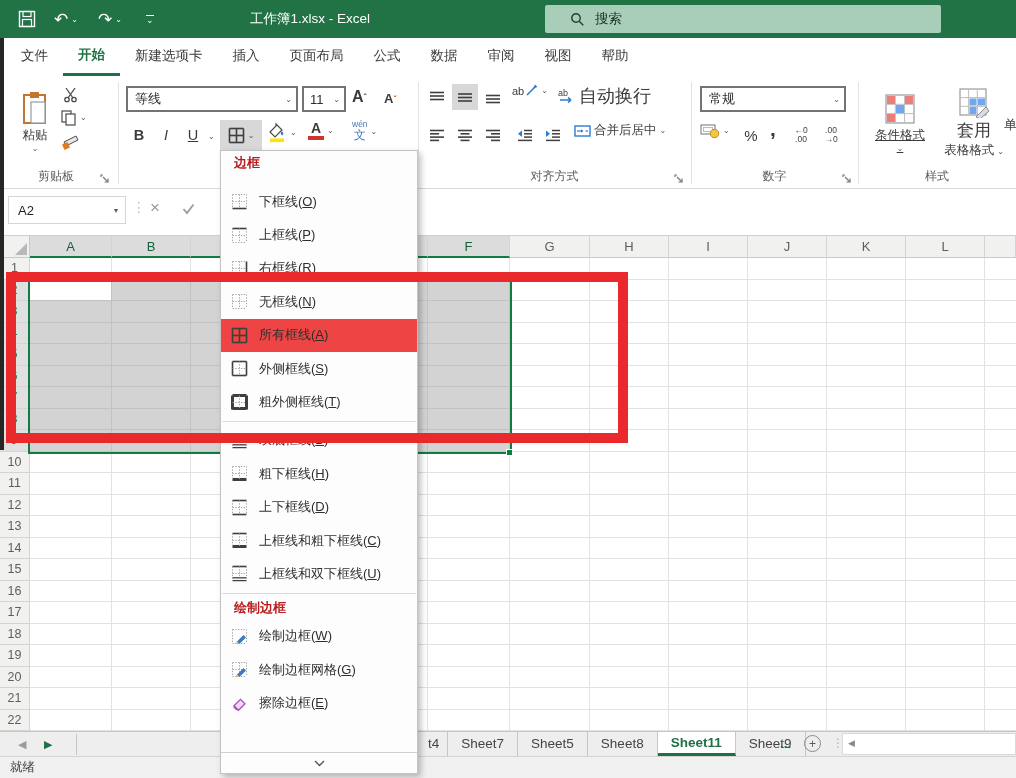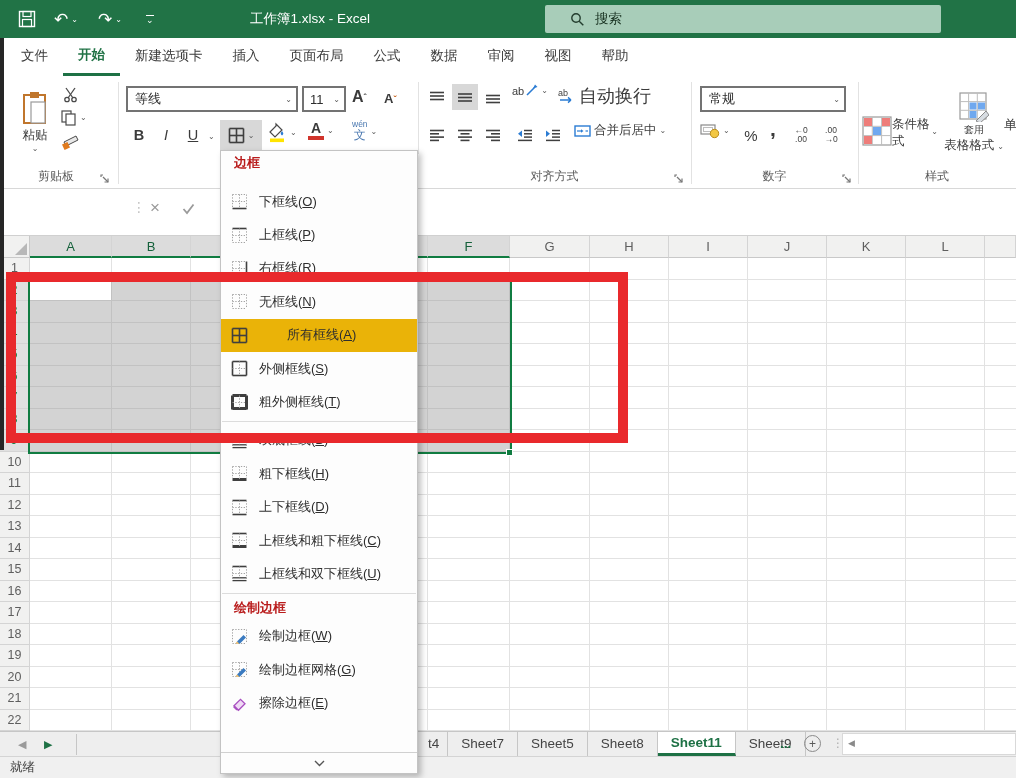--- a/index.html
+++ b/index.html
@@ -31,21 +31,21 @@
   
   #colheaders .colh{position:absolute;top:0;height:22px;background:#f1f1f0;border-right:1px solid #d4d4d4;border-bottom:1px solid #c9c9c9;box-sizing:border-box;text-align:center;line-height:21px;font-size:13px;color:#5e5e5e;}
   #colheaders .colh.selh{background:#dcdcdc;color:#15613b;border-bottom:2px solid #107c41;}
   .rowh{position:absolute;left:0;width:30px;background:#f1f1f0;border-right:1px solid #d4d4d4;border-bottom:1px solid #d4d4d4;box-sizing:border-box;text-align:center;font-size:12.5px;color:#5e5e5e;}
   .rowh.selr{background:#e0e0e0;color:#107c41;border-right:2px solid #107c41;}
   .gl{position:absolute;background:#e2e2e2;}
   
   #bordermenu{position:absolute;left:220px;top:150px;width:198px;height:624px;background:#fdfdfd;border:1px solid #c3c3c3;box-shadow:3px 3px 6px rgba(0,0,0,.25);box-sizing:border-box;z-index:30;}
   .menu-header{height:24px;line-height:24px;padding-left:13px;font-size:13px;font-weight:bold;color:#b91c1c;}
   .mitem{height:33.4px;display:flex;align-items:center;padding-left:10px;font-size:13px;color:#2e2e2e;white-space:nowrap;}
-  .mitem.hl{background:#eab308;gap:28px;}
+  .mitem.hl{background:#ef4444;}
   .mitem .mic{width:17px;height:17px;margin-right:11px;flex:0 0 17px;}
   .msep{height:1px;background:#dcdcdc;margin:2px 1px;}
   #menu-scroll{position:absolute;left:0;bottom:0;width:100%;height:20px;border-top:1px solid #d0d0d0;background:#fdfdfd;display:flex;align-items:center;justify-content:center;}
   
   #sheetbar{position:absolute;left:0;top:731px;width:1016px;height:25px;background:#eeeeee;border-top:1px solid #c6c6c6;box-sizing:border-box;font-size:13.5px;color:#444;}
   .stab{height:24px;line-height:24px;padding:0 13px;border-right:1px solid #c6c6c6;background:#eeeeee;}
   .stab.active{background:#fff;color:#1e7145;font-weight:bold;border-bottom:3px solid #1e7145;box-sizing:border-box;line-height:21px;}
   #statusbar{position:absolute;left:0;top:756px;width:1016px;height:22px;background:#f0f0f0;border-top:1px solid #d4d4d4;box-sizing:border-box;font-size:12.5px;color:#3a3a3a;line-height:21px;}
   
   #redrect{position:absolute;left:6px;top:272px;width:622px;height:171px;border:10px solid #e9292c;box-sizing:border-box;z-index:50;}
@@ -321,21 +321,21 @@
           <span style="display:block;">→0</span>
         </span>
       </span>
     <div class="glabel" style="left:691px;width:167px;">数字</div>
     <span class="launcher" style="left:842px;top:94px;"><svg width="10" height="10" viewBox="0 0 10 10">
           <polyline points="1,3 1,1 3,1" fill="none" stroke="#777" stroke-width="1.2"></polyline>
           <line x1="3" y1="3" x2="8" y2="8" stroke="#777" stroke-width="1.2"></line>
           <polyline points="8,4.5 8,8 4.5,8" fill="none" stroke="#777" stroke-width="1.2"></polyline>
         </svg></span>
 
-    <div class="rbtn" style="left:862px;top:12px;width:76px;height:86px;flex-direction:row;">
+    <div class="rbtn" style="left:862px;top:4px;width:76px;height:86px;flex-direction:column;text-decoration:underline;">
       <span class="ic"><svg width="30" height="30" viewBox="0 0 30 30">
             <rect x="1" y="1" width="28" height="28" fill="#fff" stroke="#9a9a9a" stroke-width="1.2"></rect>
             <line x1="10.3" y1="1" x2="10.3" y2="29" stroke="#bdbdbd"></line>
             <line x1="19.6" y1="1" x2="19.6" y2="29" stroke="#bdbdbd"></line>
             <line x1="1" y1="10.3" x2="29" y2="10.3" stroke="#bdbdbd"></line>
             <line x1="1" y1="19.6" x2="29" y2="19.6" stroke="#bdbdbd"></line>
             <rect x="2" y="2" width="8" height="8" fill="#ee7d7a"></rect>
             <rect x="20" y="2" width="8" height="8" fill="#ee7d7a"></rect>
             <rect x="11" y="11" width="8" height="8" fill="#6fa8ef"></rect>
             <rect x="2" y="20" width="8" height="8" fill="#ee7d7a"></rect>
@@ -348,30 +348,34 @@
             <rect x="1" y="1" width="26" height="26" fill="#fff" stroke="#9a9a9a" stroke-width="1.2"></rect>
             <line x1="9.6" y1="1" x2="9.6" y2="27" stroke="#bdbdbd"></line>
             <line x1="18.3" y1="1" x2="18.3" y2="27" stroke="#bdbdbd"></line>
             <line x1="1" y1="9.6" x2="27" y2="9.6" stroke="#bdbdbd"></line>
             <line x1="1" y1="18.3" x2="27" y2="18.3" stroke="#bdbdbd"></line>
             <rect x="10.5" y="10.5" width="7" height="7" fill="#6fa8ef"></rect>
             <rect x="19" y="10.5" width="7" height="7" fill="#6fa8ef"></rect>
             <rect x="10.5" y="19" width="7" height="7" fill="#6fa8ef"></rect>
             <polygon points="17,29 27,19 30,23 21,31" fill="#d8dde2" stroke="#8a8a8a" stroke-width="1"></polygon>
           </svg></span>
-      <span style="font-size:10px;margin-top:1px;">套用</span>
+      <span style="font-size:17px;margin-top:1px;">套用</span>
       <span style="font-size:12.5px;"><span>表格格式</span><span class="tinydd">⌄</span></span>
     </div>
     <span class="rbtn" style="left:1004px;top:40px;font-size:13px;">
         <span>单</span>
       </span>
     <div class="glabel" style="left:858px;width:158px;">样式</div>
   </div>
 
   <div id="formulabar">
+    <div id="namebox">
+        <span style="padding-left:9px;">A2</span>
+        <span class="dd" style="padding-right:7px;">▾</span>
+      </div>
     <span class="abs" style="left:132px;top:10px;color:#c4c4c4;font-size:14px;">⋮</span>
     <span class="abs" style="left:150px;top:9px;color:#9a9a9a;font-size:17px;">×</span>
     <span class="abs" style="left:182px;top:12px;"><svg width="13" height="12" viewBox="0 0 13 12">
           <polyline points="1.5,6 5,10 11.5,1.5" fill="none" stroke="#9a9a9a" stroke-width="1.8"></polyline>
         </svg></span>
   </div>
 
   <div class="abs" style="left:0;top:236px;width:30px;height:22px;background:#f1f1f0;border-right:1px solid #c9c9c9;border-bottom:1px solid #c9c9c9;box-sizing:border-box;">
     <span class="abs" style="right:2px;bottom:2px;width:0;height:0;border-left:12px solid transparent;border-bottom:12px solid #b8b8b8;"></span>
   </div>

